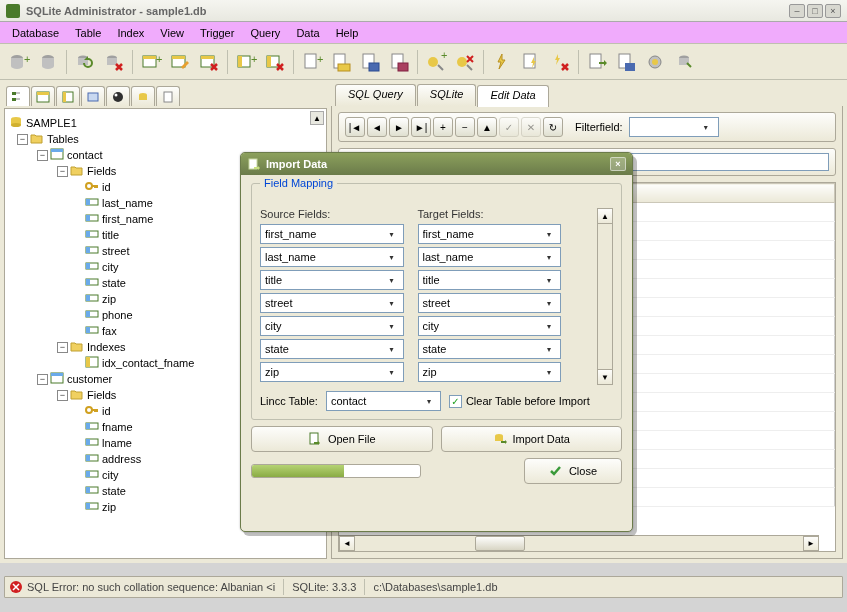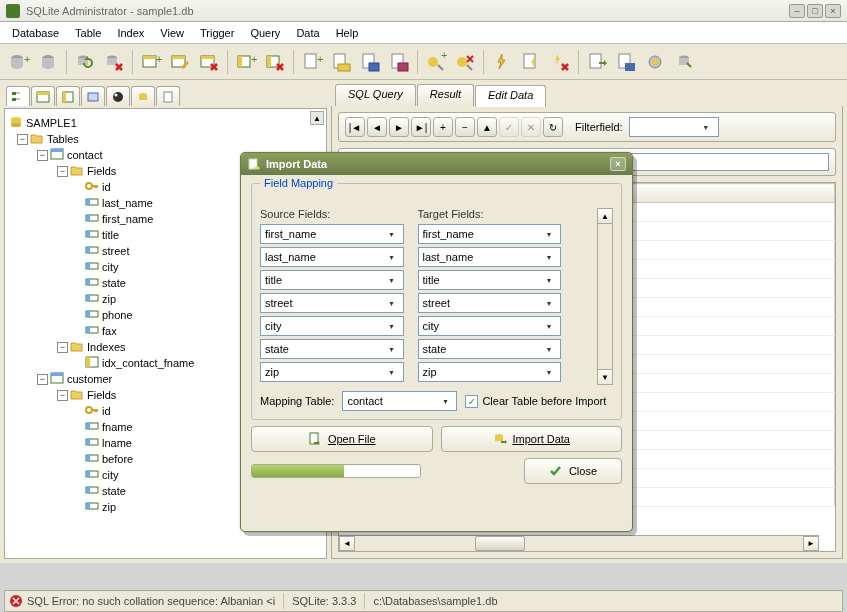--- a/index.html
+++ b/index.html
@@ -1,25 +1,25 @@
 <!DOCTYPE html>
 <html><head>
 <meta charset="utf-8">
 <style>
 * { box-sizing: border-box; margin: 0; padding: 0; font-family: Tahoma, Arial, sans-serif; font-size: 11px; }
 body { background: #d4d4d4; width: 847px; height: 612px; overflow: hidden; position: relative; }
 
 
 .titlebar { height: 22px; background: linear-gradient(#f5f5f0, #e8e8e0); display: flex; align-items: center; padding: 0 6px; border-bottom: 1px solid #aaa; }
 .titlebar .title-icon { width: 14px; height: 14px; background: #4a7a2a; border-radius: 2px; margin-right: 6px; }
-.titlebar .title { color: #666; flex: 1; font-weight: normal; }
+.titlebar .title { color: #666; flex: 1; font-weight: bold; }
 .titlebar .win-btn { width: 16px; height: 14px; margin-left: 2px; background: #d8d8d0; border: 1px solid #999; border-radius: 2px; display: inline-flex; align-items: center; justify-content: center; font-size: 9px; color: #555; cursor: pointer; }
 
 
-.menubar { height: 22px; background: #ffffff; display: flex; align-items: center; padding: 0 4px; border-bottom: 1px solid #bfbfb0; }
+.menubar { height: 22px; background: #f0abfc; display: flex; align-items: center; padding: 0 4px; border-bottom: 1px solid #bfbfb0; }
 .menubar .menu-item { padding: 3px 8px; cursor: pointer; }
 
 
 .toolbar { height: 36px; background: #ece9d8; display: flex; align-items: center; padding: 0 6px; gap: 3px; border-bottom: 1px solid #bfbfb0; }
 .tb-btn { width: 26px; height: 26px; display: inline-flex; align-items: center; justify-content: center; border-radius: 3px; cursor: pointer; }
 .tb-sep { width: 1px; height: 24px; background: #bfbfb0; margin: 0 2px; }
 .tb-svg { width: 22px; height: 22px; }
 
 
 .content { height: 483px; background: #ece9d8; display: flex; padding: 4px; gap: 4px; position: relative; }
@@ -60,21 +60,21 @@
 .grid { flex: 1; background: #fff; border: 1px solid #aca899; overflow: hidden; position: relative; }
 .grid table { border-collapse: collapse; width: 100%; }
 .grid th { background: linear-gradient(#fdfdfb,#ebe8d7); border: 1px solid #cbc7b8; padding: 3px 6px; text-align: left; font-weight: normal; }
 .grid td { border: 1px solid #eee; border-right-color: #d0d0d0; padding: 3px 6px; }
 .grid .hscroll { position: absolute; bottom: 0; height: 16px; left: 0; right: 16px; background: #ece9d8; border-top: 1px solid #aca899; display: flex; }
 .grid .hscroll .harrow { width: 16px; background: linear-gradient(#fdfdfb,#ece9d8); border: 1px solid #aca899; font-size: 8px; display: flex; align-items: center; justify-content: center; cursor: pointer; }
 .grid .hscroll .htrack { flex: 1; display: flex; }
 .grid .hscroll .hthumb { width: 50px; background: linear-gradient(#fdfdfb,#d8d5c4); border: 1px solid #aca899; border-radius: 2px; margin-left: 120px; }
 
 
-.statusbar { position: absolute; bottom: 0; left: 4px; right: 4px; height: 22px; background: #ece9d8; border: 1px solid #aca899; display: flex; align-items: center; padding: 0 4px; gap: 4px; border-radius: 1px; }
+.statusbar { position: absolute; bottom: 14px; left: 4px; right: 4px; height: 22px; background: #ece9d8; border: 1px solid #aca899; display: flex; align-items: center; padding: 0 4px; gap: 4px; border-radius: 1px; }
 .statusbar .st-icon { width: 14px; height: 14px; }
 .statusbar .st-sep { width: 1px; height: 16px; background: #bfbfb0; margin: 0 4px; }
 .statusbar .st-text { color: #444; font-size: 11px; }
 
 
 .dialog-shadow { position: absolute; left: 243px; top: 156px; width: 394px; height: 380px; background: rgba(0,0,0,0.25); border-radius: 6px; }
 .dialog { position: absolute; left: 240px; top: 152px; width: 393px; height: 380px; background: #ece9d8; border: 1px solid #6b7b4a; border-radius: 5px; display: flex; flex-direction: column; box-shadow: 0 0 2px rgba(0,0,0,0.3); }
 .dlg-title { height: 22px; background: linear-gradient(#8ca05c,#6b7b4a); border-radius: 4px 4px 0 0; display: flex; align-items: center; padding: 0 6px; color: #fff; font-weight: bold; }
 .dlg-title-icon { width: 14px; height: 14px; margin-right: 5px; }
 .dlg-title .spacer { flex: 1; }
@@ -95,21 +95,21 @@
 .map-scroll .sarrow:last-child { border-bottom: none; border-top: 1px solid #aca899; }
 .map-container { display: flex; gap: 32px; }
 .map-fields { flex: 1; }
 
 .target-row { display: flex; align-items: center; gap: 8px; margin-top: 6px; }
 .target-row .combo { flex: none; width: 115px; }
 .cb-row { display: flex; align-items: center; gap: 4px; }
 .cb { width: 13px; height: 13px; border: 1px solid #7f9db9; background: #fff; display: inline-flex; align-items: center; justify-content: center; font-size: 10px; color: #21a121; }
 
 .dlg-btn { height: 26px; background: linear-gradient(#fdfdfb,#ece9d8); border: 1px solid #aca899; border-radius: 4px; display: inline-flex; align-items: center; justify-content: center; gap: 6px; padding: 0 14px; cursor: pointer; }
-.btn-row { display: flex; gap: 8px; text-decoration: underline; }
+.btn-row { display: flex; gap: 8px; }
 .btn-row .dlg-btn { flex: 1; }
 
 .progress { height: 14px; background: #fff; border: 1px solid #aca899; border-radius: 3px; overflow: hidden; width: 170px; }
 .progress-fill { height: 100%; background: linear-gradient(#b5d373,#8aab44); width: 55%; }
 .bottom-row { display: flex; align-items: center; gap: 8px; }
 .bottom-row .spacer { flex: 1; }
 
 
 svg { display: block; }
 </style>
@@ -513,21 +513,21 @@
               <rect x="1" y="4" width="4" height="6" fill="#6aaaea"></rect>
             </svg>
             <span class="tree-label">lname</span>
           </div>
           <div class="tree-node">
             <span class="tree-spacer" style="width:78px"></span>
             <svg class="tree-icon" viewBox="0 0 14 14">
               <rect x="1" y="4" width="12" height="6" fill="#fff" stroke="#4a7a2a"></rect>
               <rect x="1" y="4" width="4" height="6" fill="#6aaaea"></rect>
             </svg>
-            <span class="tree-label">before</span>
+            <span class="tree-label">address</span>
           </div>
           <div class="tree-node">
             <span class="tree-spacer" style="width:78px"></span>
             <svg class="tree-icon" viewBox="0 0 14 14">
               <rect x="1" y="4" width="12" height="6" fill="#fff" stroke="#4a7a2a"></rect>
               <rect x="1" y="4" width="4" height="6" fill="#6aaaea"></rect>
             </svg>
             <span class="tree-label">city</span>
           </div>
           <div class="tree-node">
@@ -546,21 +546,21 @@
             </svg>
             <span class="tree-label">zip</span>
           </div>
         </div>
     </div>
   </div>
 
   <div class="right-panel">
     <div class="tabstrip">
       <div class="tab">SQL Query</div>
-      <div class="tab">Result</div>
+      <div class="tab">SQLite</div>
       <div class="tab active">Edit Data</div>
     </div>
     <div class="editpane">
       <div class="navbar">
         <div class="nav-btn">|◄</div>
         <div class="nav-btn">◄</div>
         <div class="nav-btn">►</div>
         <div class="nav-btn">►|</div>
         <div class="nav-btn">+</div>
         <div class="nav-btn">−</div>
@@ -769,21 +769,21 @@
               </div>
             </div>
         </div>
         <div class="map-scroll">
           <div class="sarrow">▲</div>
           <div class="strack"></div>
           <div class="sarrow">▼</div>
         </div>
       </div>
       <div class="target-row">
-        <span>Mapping Table:</span>
+        <span>Lincc Table:</span>
         <div class="combo">
             <span class="combo-text">contact</span>
             <span class="combo-dd">▾</span>
           </div>
         <div class="cb-row">
           <div class="cb">✓</div>
           <span>Clear Table before Import</span>
         </div>
       </div>
     </div>

